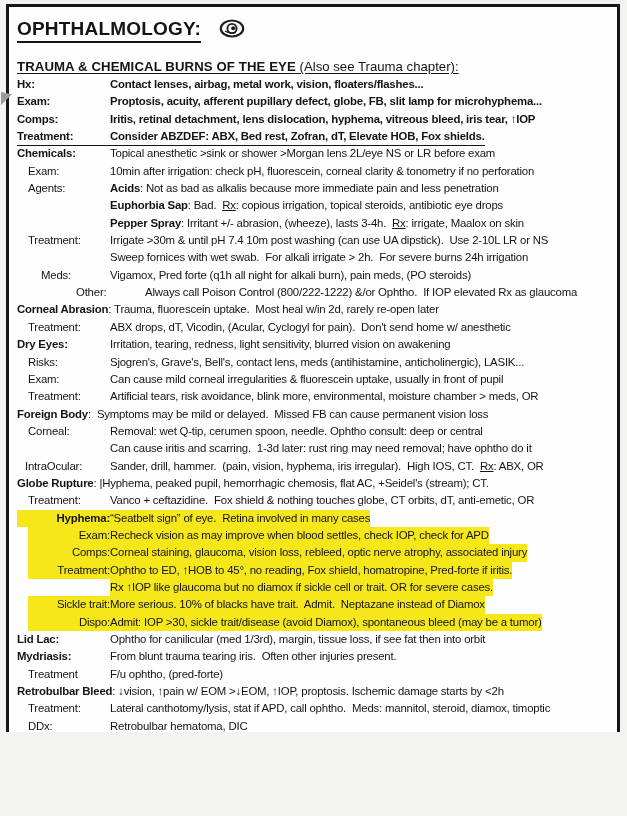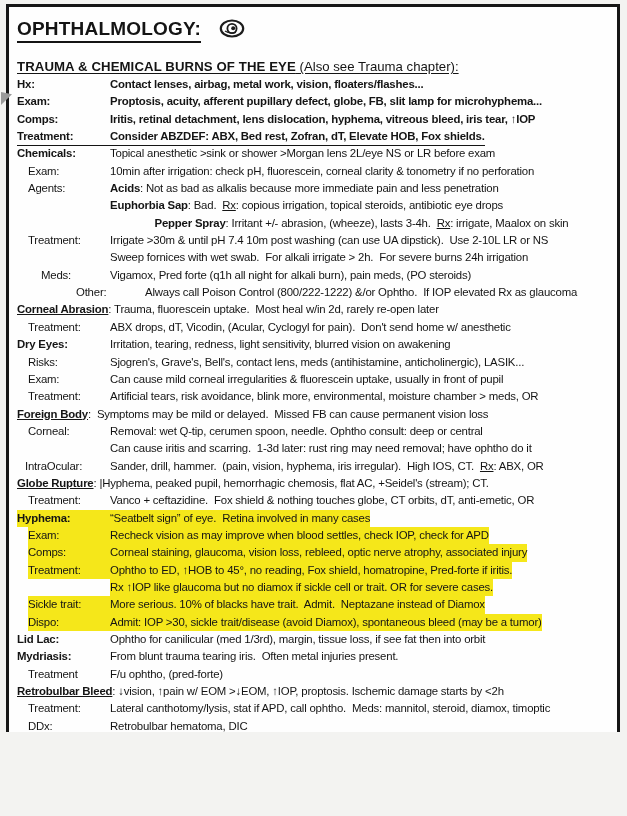--- a/index.html
+++ b/index.html
@@ -46,23 +46,23 @@
 
   .rows {
     margin-top:1px; margin-left:3px;
     font-size:11.4px; line-height:17.35px; letter-spacing:-0.2px;
   }
   .row { white-space:pre; height:17.35px; }
   .rowline { display:inline-flex; align-items:baseline; }
   .lab { flex:none; display:inline-block; }
   .b { font-weight:bold; }
   .u { text-decoration:underline; }
-  .hl { background:#f5e71a; }
+  .hl { background:#f5e71a;text-align:right; }
   .ulined { border-bottom:1.6px solid #141414; }
-  .inl { margin-right:0;text-decoration:underline; }
+  .inl { margin-right:0; }
 
   .symbols {
     margin:3px 10px 0 12px;
     display:flex; justify-content:space-between; align-items:center;
     font-size:15px; font-weight:bold; line-height:20px;
   }
   .symbols span { white-space:nowrap; }
 
   .pagenum {
     text-align:center; font-size:10px; color:#3a3a3a; margin-top:16px; letter-spacing:0.5px;
@@ -92,21 +92,21 @@
 
     <div class="rows">
         <div class="row" style="padding-left: 0px;"><span class="rowline"><span class="lab b" style="width: 93px;">Hx:</span><span class="txt b"><span>Contact lenses, airbag, metal work, vision, floaters/flashes...</span></span></span></div>
         <div class="row" style="padding-left: 0px;"><span class="rowline"><span class="lab b" style="width: 93px;">Exam:</span><span class="txt b"><span>Proptosis, acuity, afferent pupillary defect, globe, FB, slit lamp for microhyphema...</span></span></span></div>
         <div class="row" style="padding-left: 0px;"><span class="rowline"><span class="lab b" style="width: 93px;">Comps:</span><span class="txt b"><span>Iritis, retinal detachment, lens dislocation, hyphema, vitreous bleed, iris tear, ↑IOP</span></span></span></div>
         <div class="row" style="padding-left: 0px;"><span class="rowline ulined"><span class="lab b" style="width: 93px;">Treatment:</span><span class="txt b"><span>Consider ABZDEF: ABX, Bed rest, Zofran, dT, Elevate HOB, Fox shields.</span></span></span></div>
         <div class="row" style="padding-left: 0px;"><span class="rowline"><span class="lab b" style="width: 93px;">Chemicals:</span><span class="txt"><span>Topical anesthetic &gt;sink or shower &gt;Morgan lens 2L/eye NS or LR before exam</span></span></span></div>
         <div class="row" style="padding-left: 11px;"><span class="rowline"><span class="lab" style="width: 82px;">Exam:</span><span class="txt"><span>10min after irrigation: check pH, fluorescein, corneal clarity &amp; tonometry if no perforation</span></span></span></div>
         <div class="row" style="padding-left: 11px; text-decoration: underline;"><span class="rowline"><span class="lab" style="width: 82px;">Agents:</span><span class="txt"><span class="b">Acids</span><span>: Not as bad as alkalis because more immediate pain and less penetration</span></span></span></div>
         <div class="row" style="padding-left: 93px;"><span class="rowline"><span class="txt"><span class="b">Euphorbia Sap</span><span>: Bad.  </span><span class="u">Rx</span><span>: copious irrigation, topical steroids, antibiotic eye drops</span></span></span></div>
-        <div class="row" style="padding-left: 93px; text-align: center;"><span class="rowline"><span class="txt"><span class="b">Pepper Spray</span><span>: Irritant +/- abrasion, (wheeze), lasts 3-4h.  </span><span class="u">Rx</span><span>: irrigate, Maalox on skin</span></span></span></div>
+        <div class="row" style="padding-left: 93px;"><span class="rowline"><span class="txt"><span class="b">Pepper Spray</span><span>: Irritant +/- abrasion, (wheeze), lasts 3-4h.  </span><span class="u">Rx</span><span>: irrigate, Maalox on skin</span></span></span></div>
         <div class="row" style="padding-left: 11px;"><span class="rowline"><span class="lab" style="width: 82px;">Treatment:</span><span class="txt"><span>Irrigate &gt;30m &amp; until pH 7.4 10m post washing (can use UA dipstick).  Use 2-10L LR or NS</span></span></span></div>
         <div class="row" style="padding-left: 93px;"><span class="rowline"><span class="txt"><span>Sweep fornices with wet swab.  For alkali irrigate &gt; 2h.  For severe burns 24h irrigation</span></span></span></div>
         <div class="row" style="padding-left: 24px;"><span class="rowline"><span class="lab" style="width: 69px;">Meds:</span><span class="txt"><span>Vigamox, Pred forte (q1h all night for alkali burn), pain meds, (PO steroids)</span></span></span></div>
         <div class="row" style="padding-left: 24px;"><span class="rowline"><span class="lab" style="width: 69px; margin-left: 35px;">Other:</span><span class="txt"><span>Always call Poison Control (800/222-1222) &amp;/or Ophtho.  If IOP elevated Rx as glaucoma</span></span></span></div>
         <div class="row" style="padding-left: 0px;"><span class="rowline"><span class="b inl">Corneal Abrasion</span><span class="txt"><span>: Trauma, fluorescein uptake.  Most heal w/in 2d, rarely re-open later</span></span></span></div>
         <div class="row" style="padding-left: 11px;"><span class="rowline"><span class="lab" style="width: 82px;">Treatment:</span><span class="txt"><span>ABX drops, dT, Vicodin, (Acular, Cyclogyl for pain).  Don't send home w/ anesthetic</span></span></span></div>
         <div class="row" style="padding-left: 0px; text-decoration: underline;"><span class="rowline"><span class="lab b" style="width: 93px;">Dry Eyes:</span><span class="txt"><span>Irritation, tearing, redness, light sensitivity, blurred vision on awakening</span></span></span></div>
         <div class="row" style="padding-left: 11px;"><span class="rowline"><span class="lab" style="width: 82px;">Risks:</span><span class="txt"><span>Sjogren's, Grave's, Bell's, contact lens, meds (antihistamine, anticholinergic), LASIK...</span></span></span></div>
         <div class="row" style="padding-left: 11px;"><span class="rowline"><span class="lab" style="width: 82px;">Exam:</span><span class="txt"><span>Can cause mild corneal irregularities &amp; fluorescein uptake, usually in front of pupil</span></span></span></div>
         <div class="row" style="padding-left: 11px;"><span class="rowline"><span class="lab" style="width: 82px;">Treatment:</span><span class="txt"><span>Artificial tears, risk avoidance, blink more, environmental, moisture chamber &gt; meds, OR</span></span></span></div>
@@ -117,21 +117,21 @@
         <div class="row" style="padding-left: 0px;"><span class="rowline"><span class="b inl">Globe Rupture</span><span class="txt"><span>: |Hyphema, peaked pupil, hemorrhagic chemosis, flat AC, +Seidel's (stream); CT.</span></span></span></div>
         <div class="row" style="padding-left: 11px;"><span class="rowline"><span class="lab" style="width: 82px;">Treatment:</span><span class="txt"><span>Vanco + ceftazidine.  Fox shield &amp; nothing touches globe, CT orbits, dT, anti-emetic, OR</span></span></span></div>
         <div class="row" style="padding-left: 0px;"><span class="rowline hl"><span class="lab b" style="width: 93px;">Hyphema:</span><span class="txt"><span>“Seatbelt sign” of eye.  Retina involved in many cases</span></span></span></div>
         <div class="row" style="padding-left: 11px;"><span class="rowline hl"><span class="lab" style="width: 82px;">Exam:</span><span class="txt"><span>Recheck vision as may improve when blood settles, check IOP, check for APD</span></span></span></div>
         <div class="row" style="padding-left: 11px;"><span class="rowline hl"><span class="lab" style="width: 82px;">Comps:</span><span class="txt"><span>Corneal staining, glaucoma, vision loss, rebleed, optic nerve atrophy, associated injury</span></span></span></div>
         <div class="row" style="padding-left: 11px;"><span class="rowline hl"><span class="lab" style="width: 82px;">Treatment:</span><span class="txt"><span>Ophtho to ED, ↑HOB to 45°, no reading, Fox shield, homatropine, Pred-forte if iritis.</span></span></span></div>
         <div class="row" style="padding-left: 93px;"><span class="rowline hl"><span class="txt"><span>Rx ↑IOP like glaucoma but no diamox if sickle cell or trait. OR for severe cases.</span></span></span></div>
         <div class="row" style="padding-left: 11px;"><span class="rowline hl"><span class="lab" style="width: 82px;">Sickle trait:</span><span class="txt"><span>More serious. 10% of blacks have trait.  Admit.  Neptazane instead of Diamox</span></span></span></div>
         <div class="row" style="padding-left: 11px;"><span class="rowline hl"><span class="lab" style="width: 82px;">Dispo:</span><span class="txt"><span>Admit: IOP &gt;30, sickle trait/disease (avoid Diamox), spontaneous bleed (may be a tumor)</span></span></span></div>
         <div class="row" style="padding-left: 0px;"><span class="rowline"><span class="lab b" style="width: 93px;">Lid Lac:</span><span class="txt"><span>Ophtho for canilicular (med 1/3rd), margin, tissue loss, if see fat then into orbit</span></span></span></div>
-        <div class="row" style="padding-left: 0px;"><span class="rowline"><span class="lab b" style="width: 93px;">Mydriasis:</span><span class="txt"><span>From blunt trauma tearing iris.  Often metal injuries present.</span></span></span></div>
+        <div class="row" style="padding-left: 0px;"><span class="rowline"><span class="lab b" style="width: 93px;">Mydriasis:</span><span class="txt"><span>From blunt trauma tearing iris.  Often other injuries present.</span></span></span></div>
         <div class="row" style="padding-left: 11px;"><span class="rowline"><span class="lab" style="width: 82px;">Treatment</span><span class="txt"><span>F/u ophtho, (pred-forte)</span></span></span></div>
         <div class="row" style="padding-left: 0px;"><span class="rowline"><span class="b inl">Retrobulbar Bleed</span><span class="txt"><span>: ↓vision, ↑pain w/ EOM &gt;↓EOM, ↑IOP, proptosis. Ischemic damage starts by &lt;2h</span></span></span></div>
         <div class="row" style="padding-left: 11px;"><span class="rowline"><span class="lab" style="width: 82px;">Treatment:</span><span class="txt"><span>Lateral canthotomy/lysis, stat if APD, call ophtho.  Meds: mannitol, steroid, diamox, timoptic</span></span></span></div>
         <div class="row" style="padding-left: 11px;"><span class="rowline"><span class="lab" style="width: 82px;">DDx:</span><span class="txt"><span>Retrobulbar hematoma, DIC</span></span></span></div>
       </div>
 
     <div class="symbols">
         <span>↑</span>
         <span>↓</span>
         <span>→</span>

